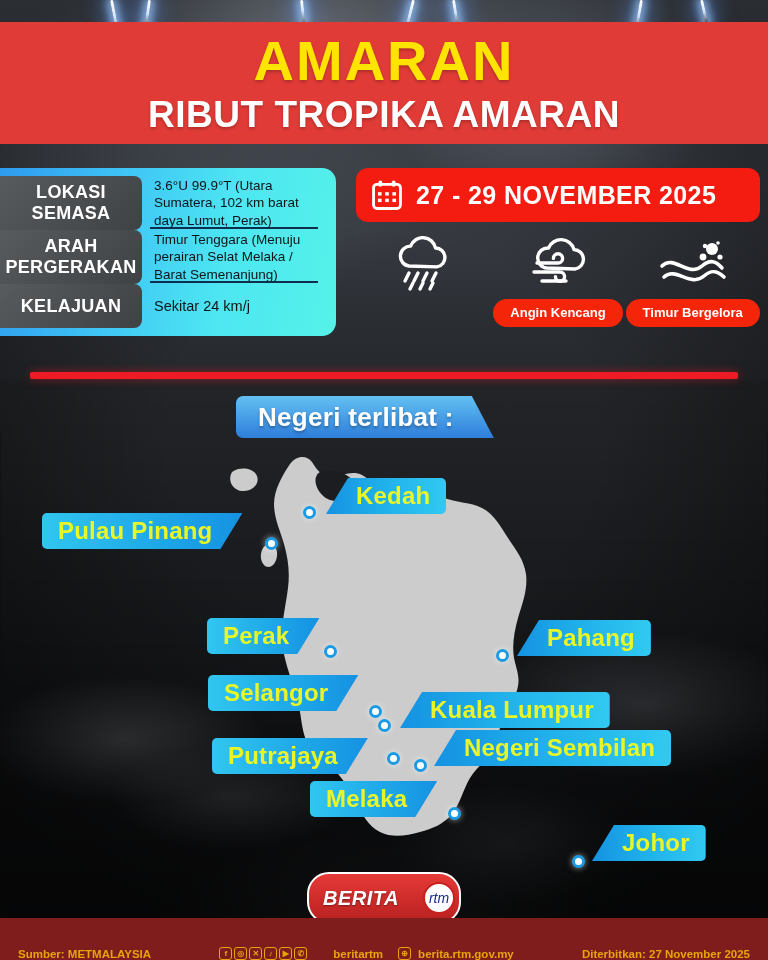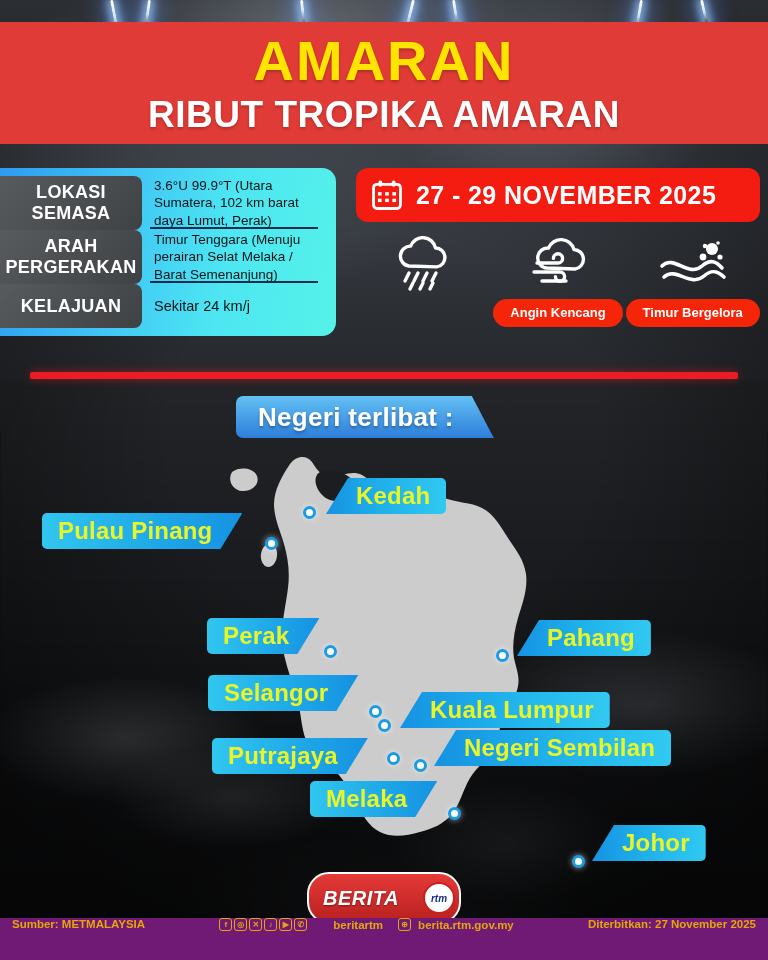--- a/index.html
+++ b/index.html
@@ -157,27 +157,27 @@
     border:2px solid #ffffff; border-radius:22px; height:52px; padding:0 4px 0 14px;
   }
   #logo-berita {
     color:#fff; font-size:20px; font-weight:bold; font-style:italic;
     letter-spacing:.5px; text-shadow:0 1px 2px rgba(0,0,0,.4);
   }
   #logo-rtm {
     margin-left:24px; width:32px; height:32px; border-radius:50%;
     background:#fff; border:2px solid #C9201F;
     display:flex; align-items:center; justify-content:center;
-    color:#1B2E88; font-size:10px; font-weight:bold; font-style:italic;
+    color:#1B2E88; font-size:14px; font-weight:normal; font-style:italic;
   }
 
   
   #footer {
     position:absolute; left:0; bottom:0; width:768px; height:42px; z-index:9;
-    background:#701a75; display:flex; align-items:flex-start; padding:0 12px;
+    background:#7f1d1d; display:flex; align-items:flex-end; padding:0 18px;
     color:#E7A50C; font-size:11.5px; font-weight:bold;
   }
   #footer .src { flex:none; }
   #footer .mid { flex:1; display:flex; align-items:center; justify-content:center; gap:7px; }
   #footer .pub { flex:none; }
   .soc { display:flex; gap:2px; }
   .soc i {
     width:13px; height:13px; border:1.2px solid #E7A50C; border-radius:3px;
     display:flex; align-items:center; justify-content:center;
     font-size:8px; font-style:normal; color:#E7A50C; line-height:1;

